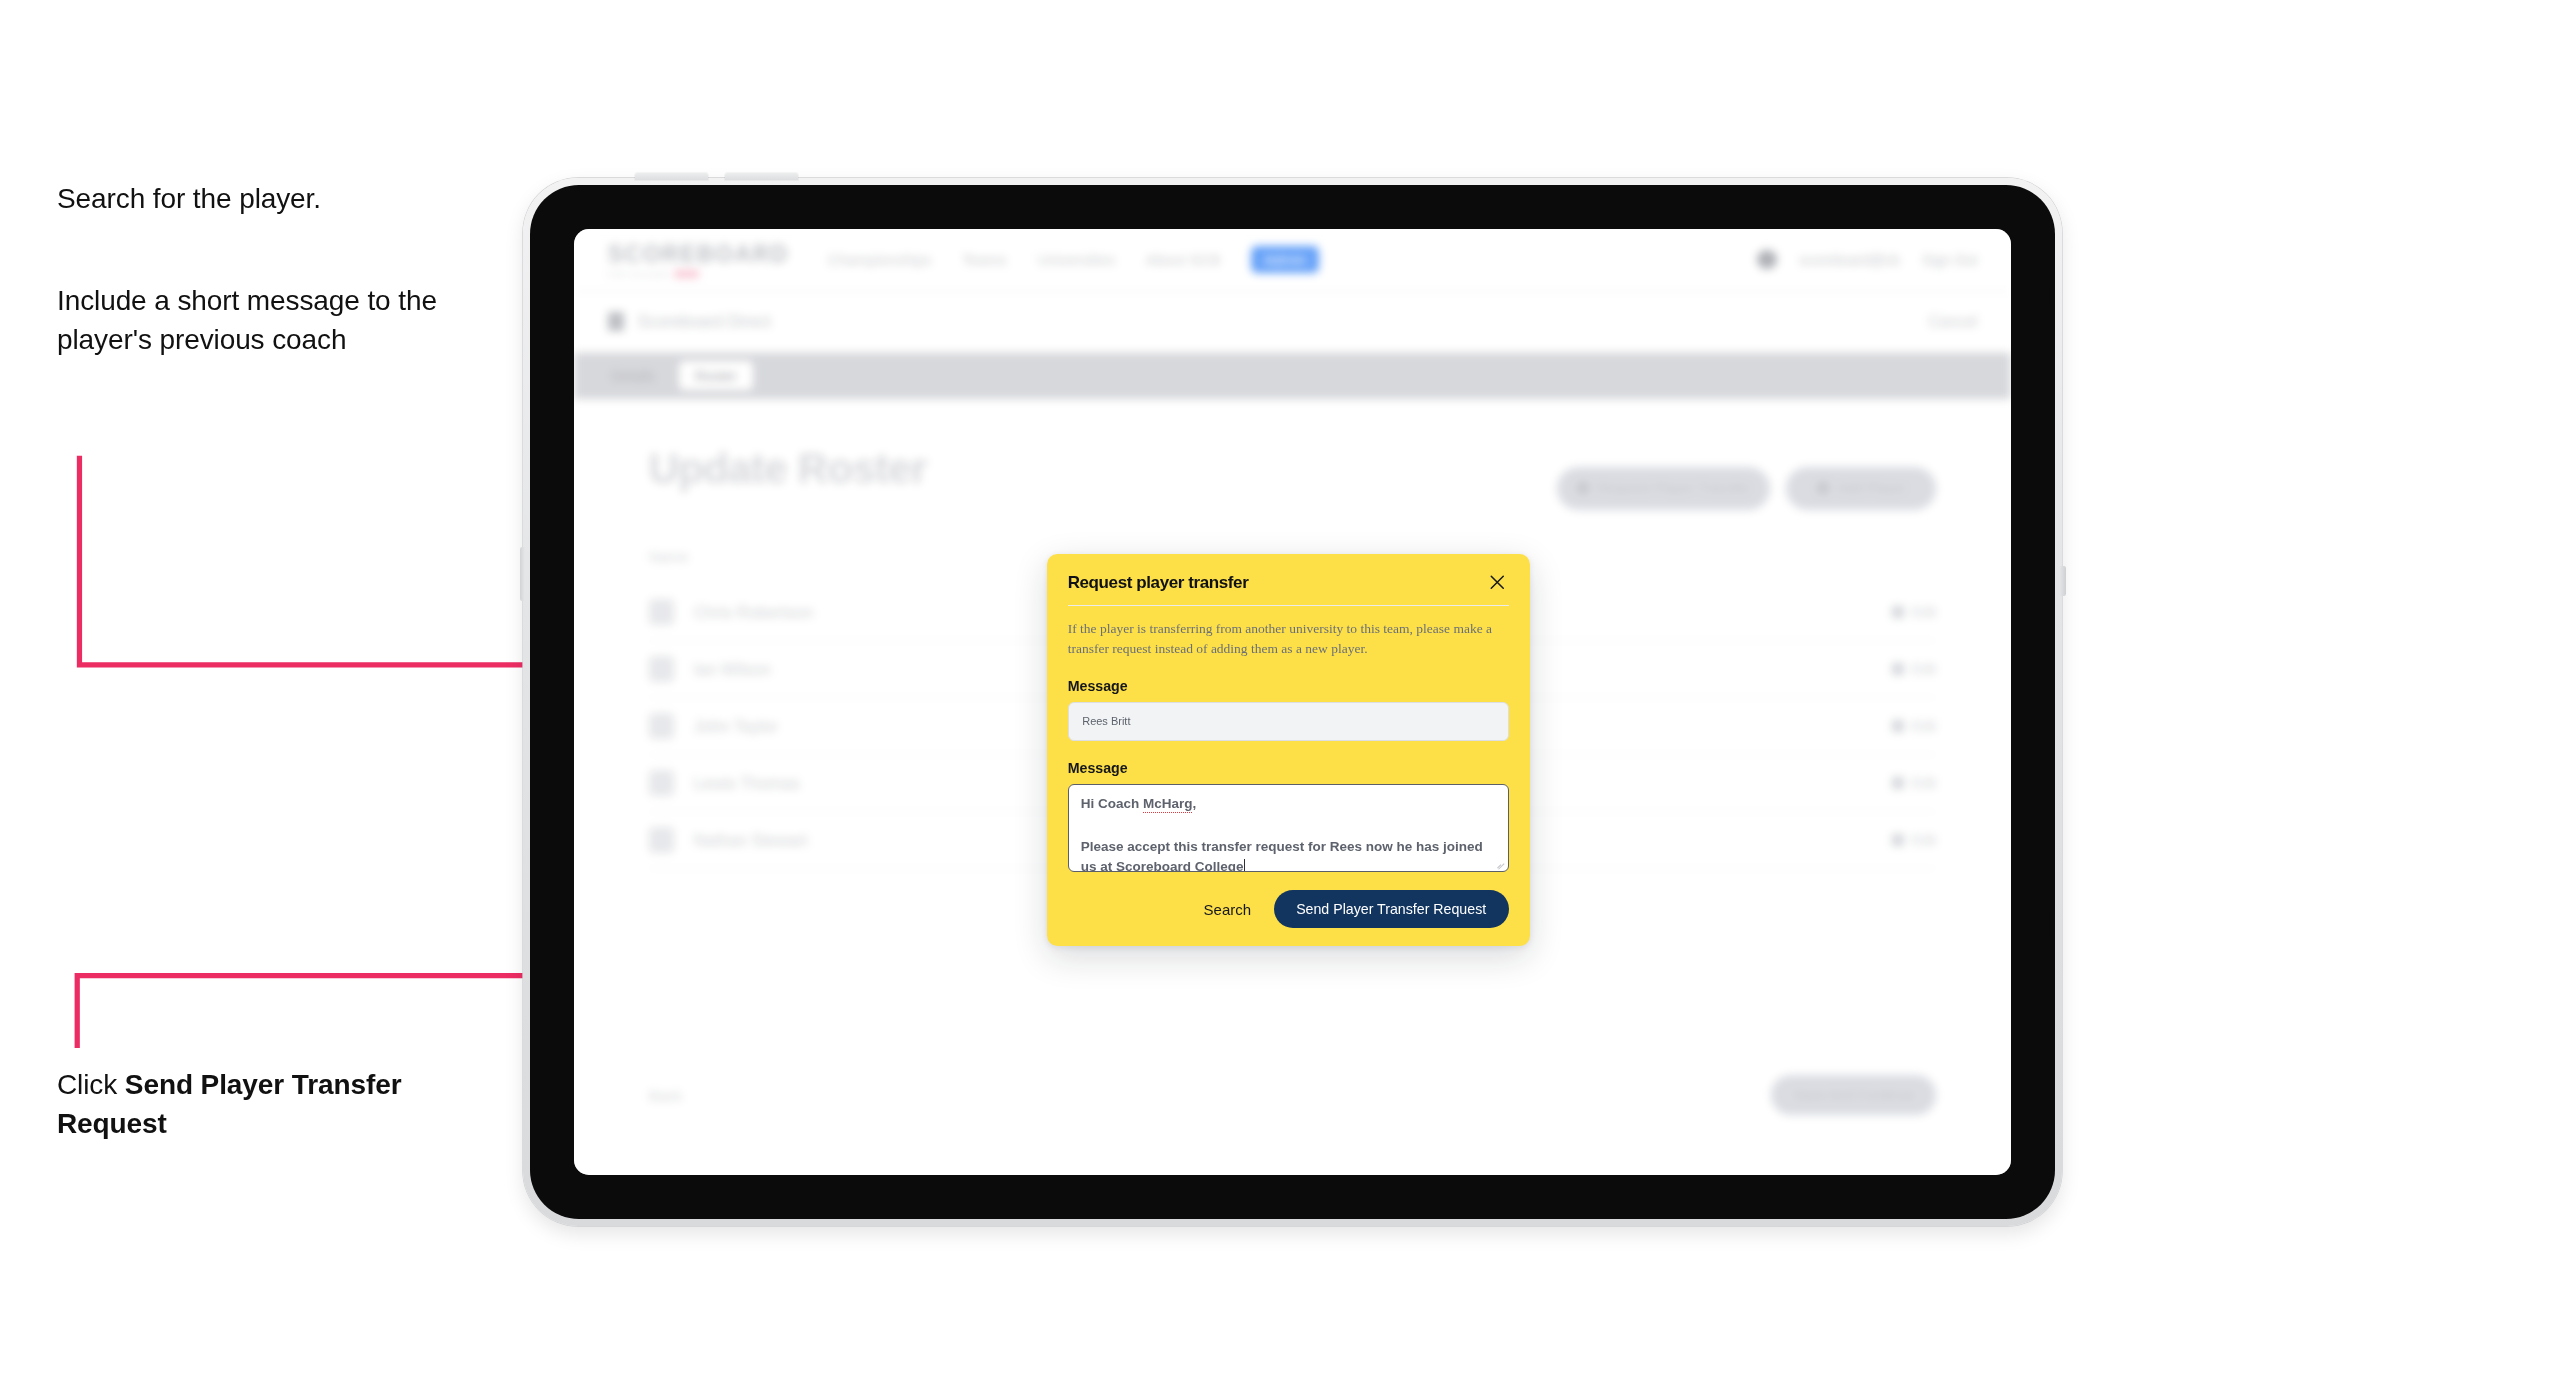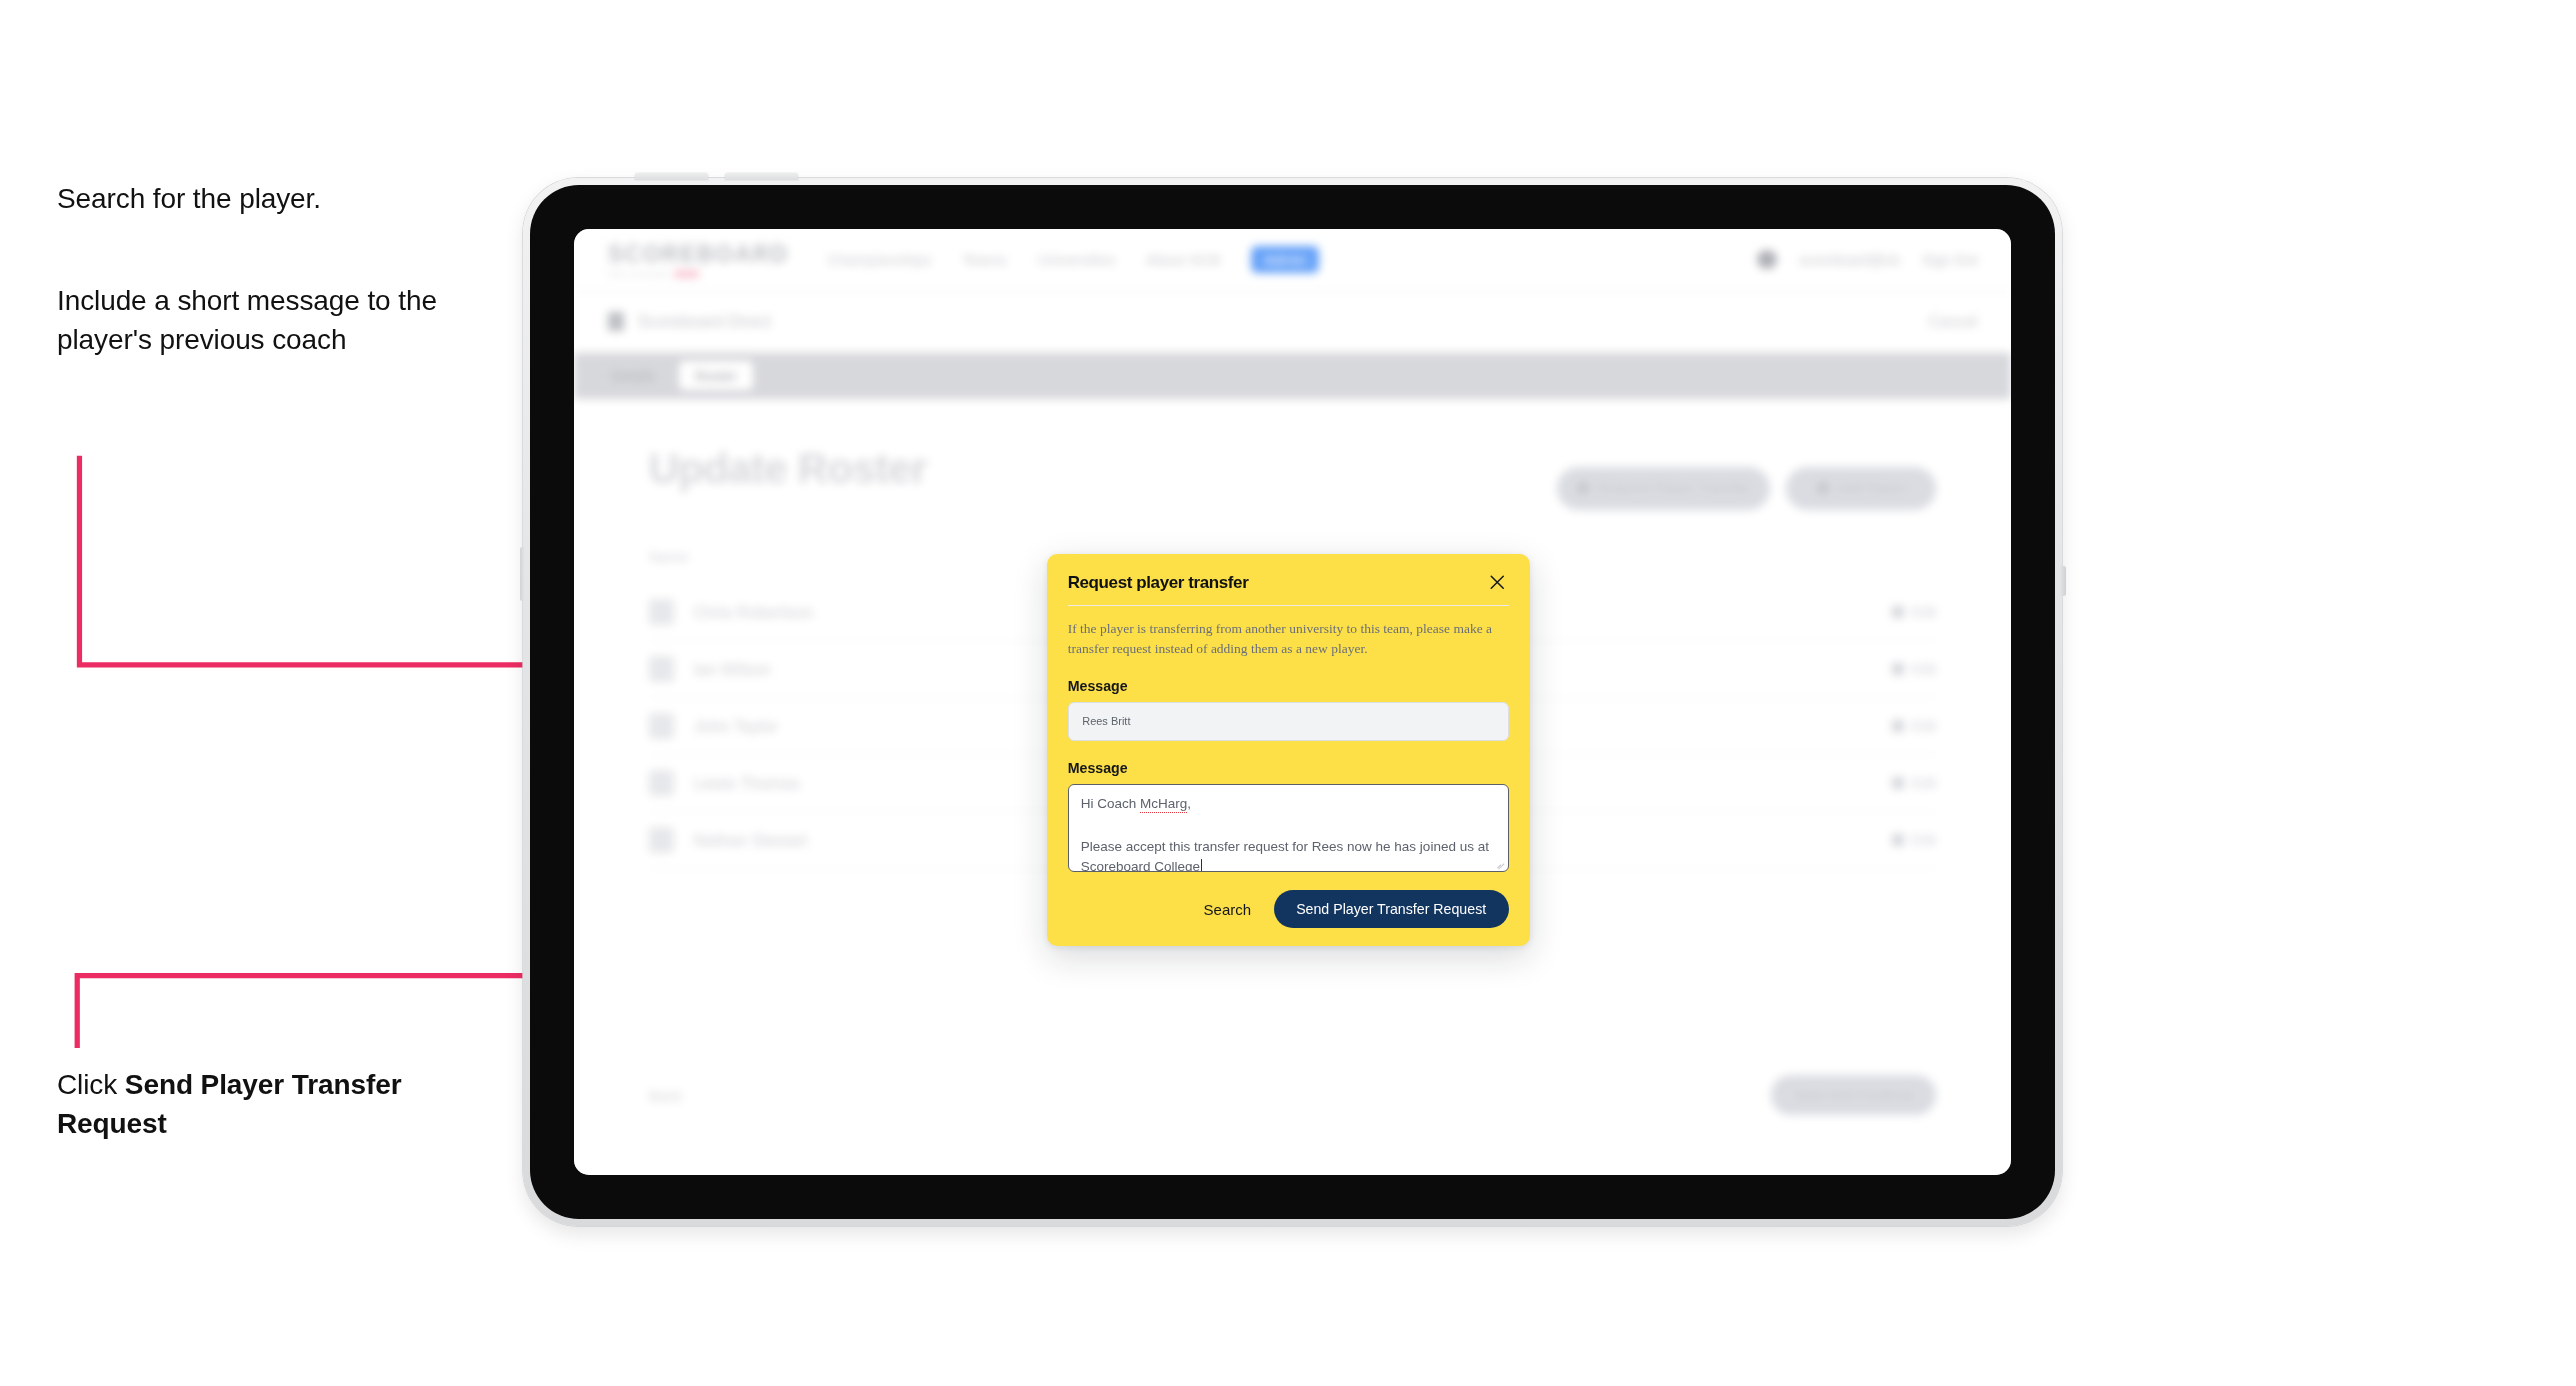--- a/index.html
+++ b/index.html
@@ -161,20 +161,21 @@
     background:#f2f3f5; border:0.7px solid #dcdee2; border-radius:6px;
     display:flex; align-items:center; padding:0 13.5px;
     font-size:11px; color:#5d626c;
   }
   .field-textarea {
     margin-top:7.5px; width:100%; height:88px;
     background:#ffffff; border:1.2px solid #5a5f68; border-radius:6px;
     padding:9px 12px 7.5px 12px;
     font-size:13.5px; line-height:1.5; color:#5d626c; position:relative;
     overflow:hidden;
+    font-weight:bold;
   }
   .ta-line1 { position:relative; display:inline-block; }
   .ta-line1 .misspell {
     border-bottom: 1.5px dotted #e0383e;
     padding-bottom:0.7px;
   }
   .ta-gap { height:22.5px; }
   .ta-caret {
     display:inline-block; width:1.1px; height:14.2px; background:#2c2f36;
     vertical-align:-2.2px; margin-left:0.7px;

